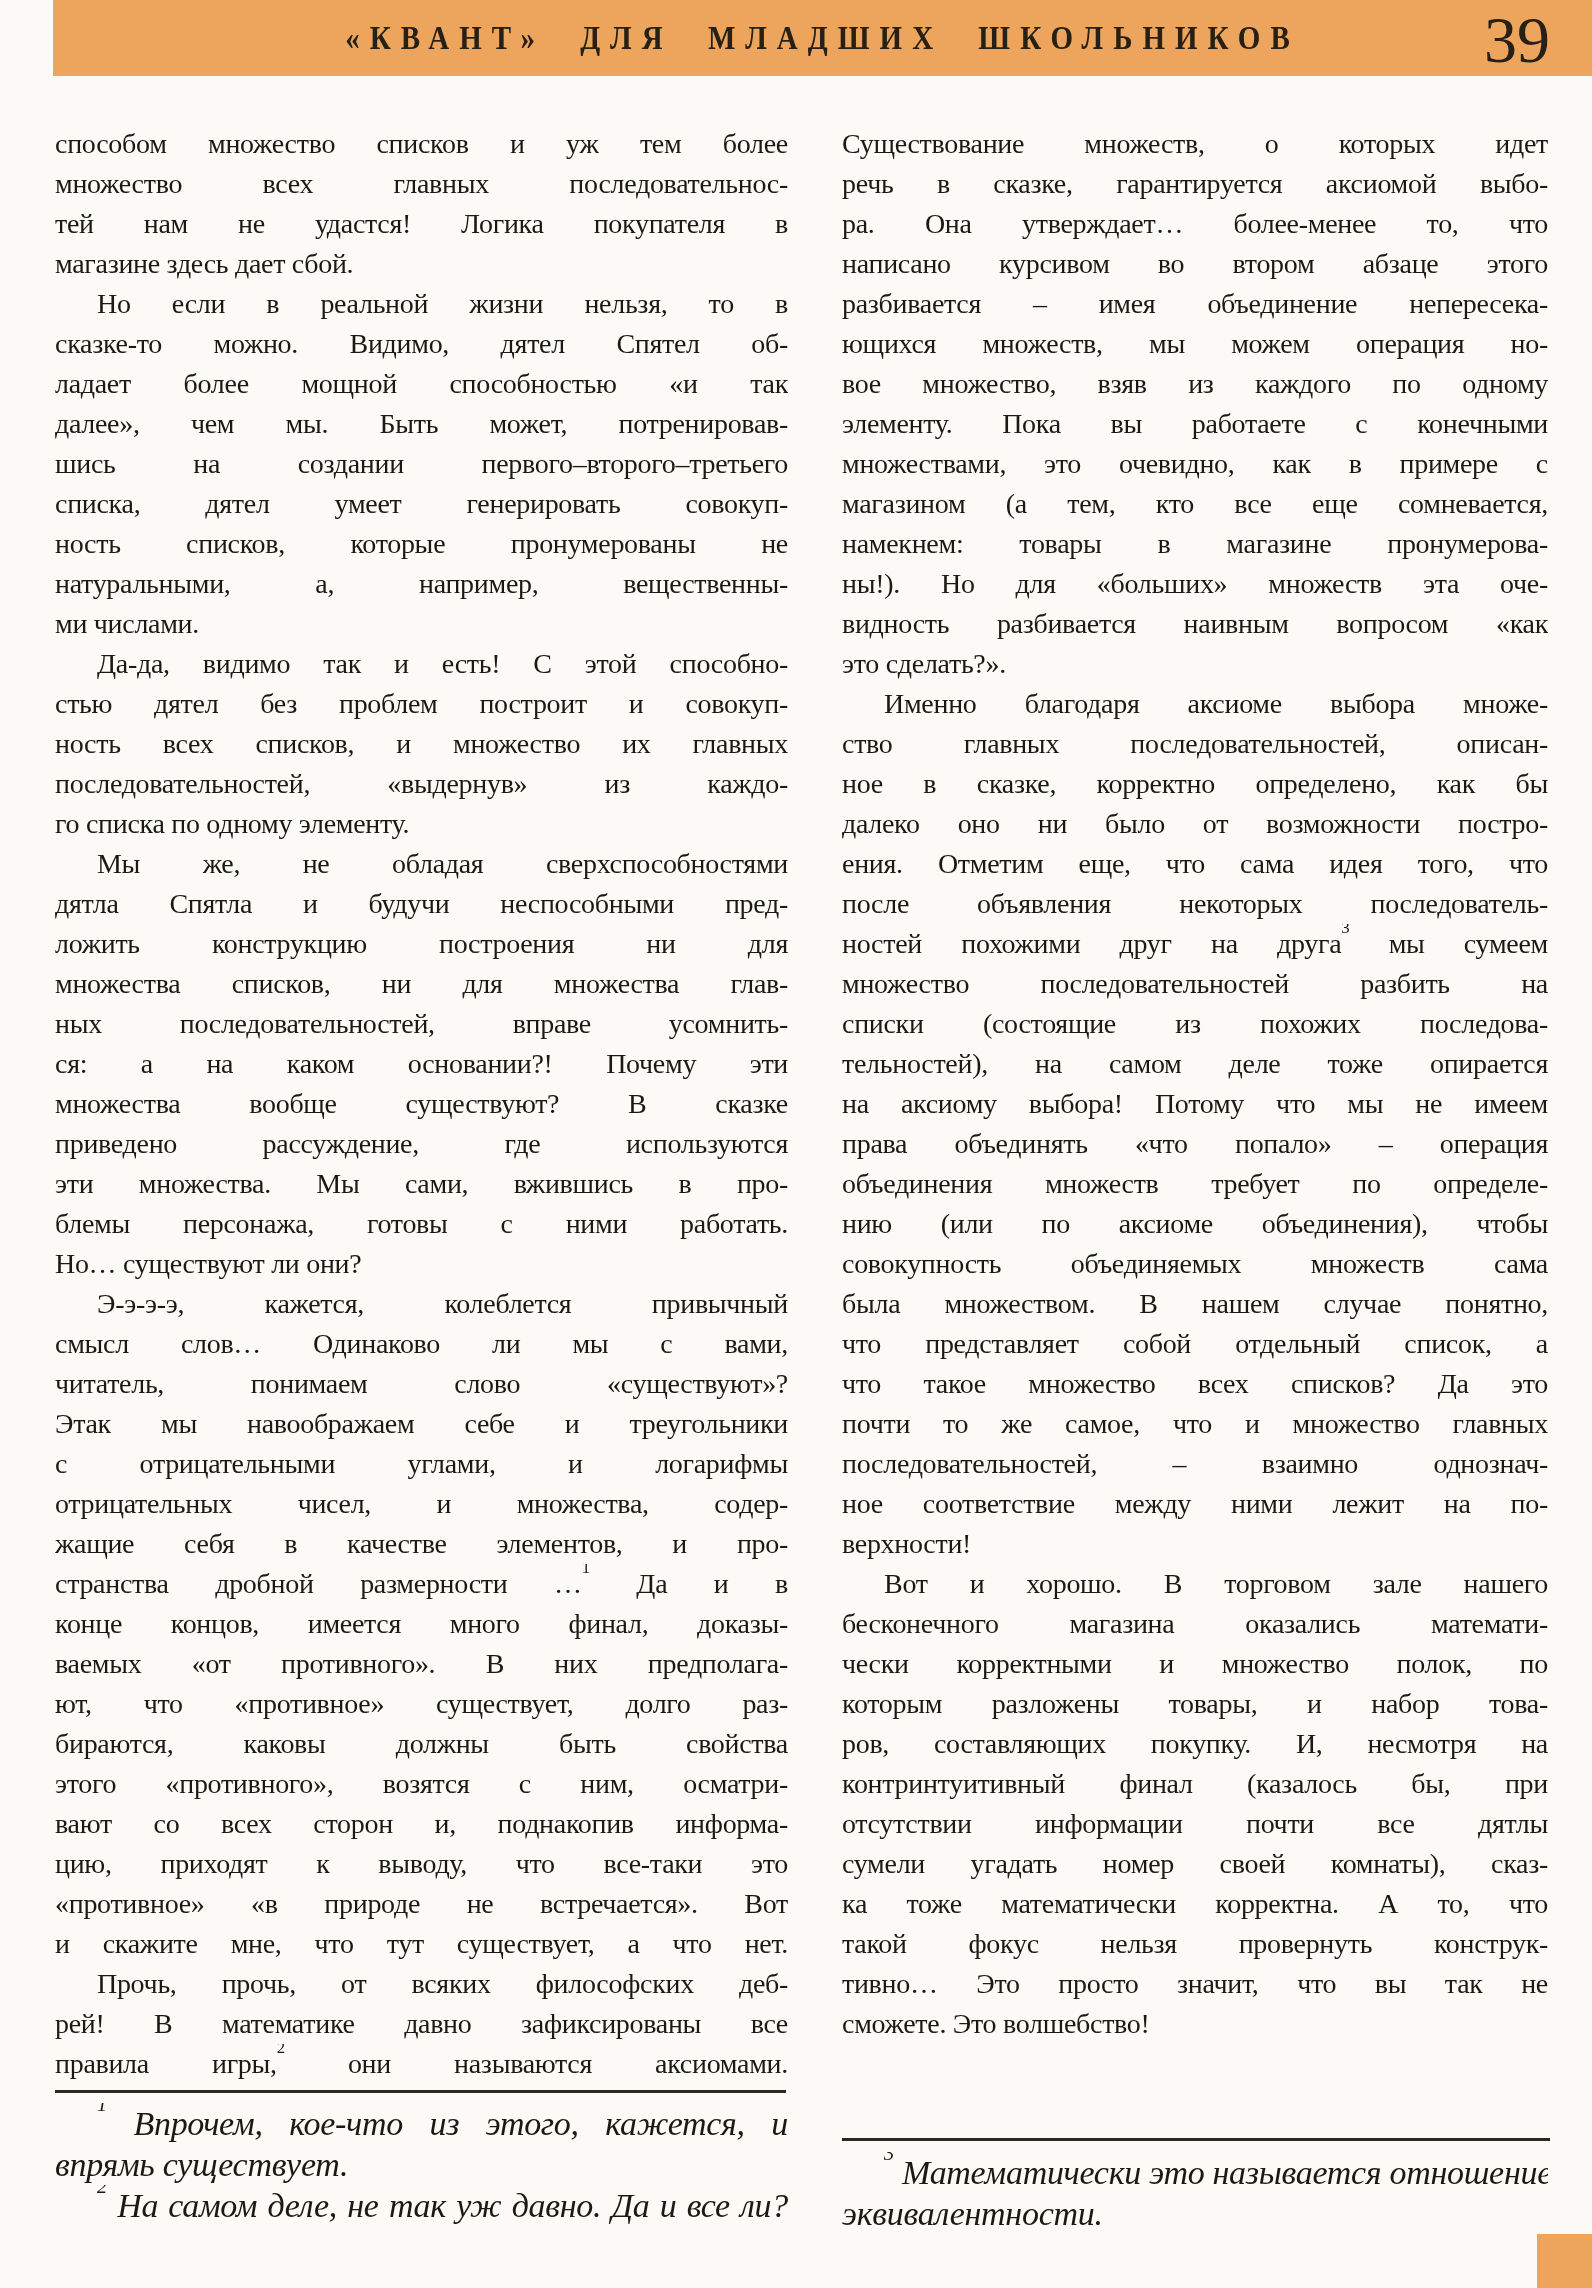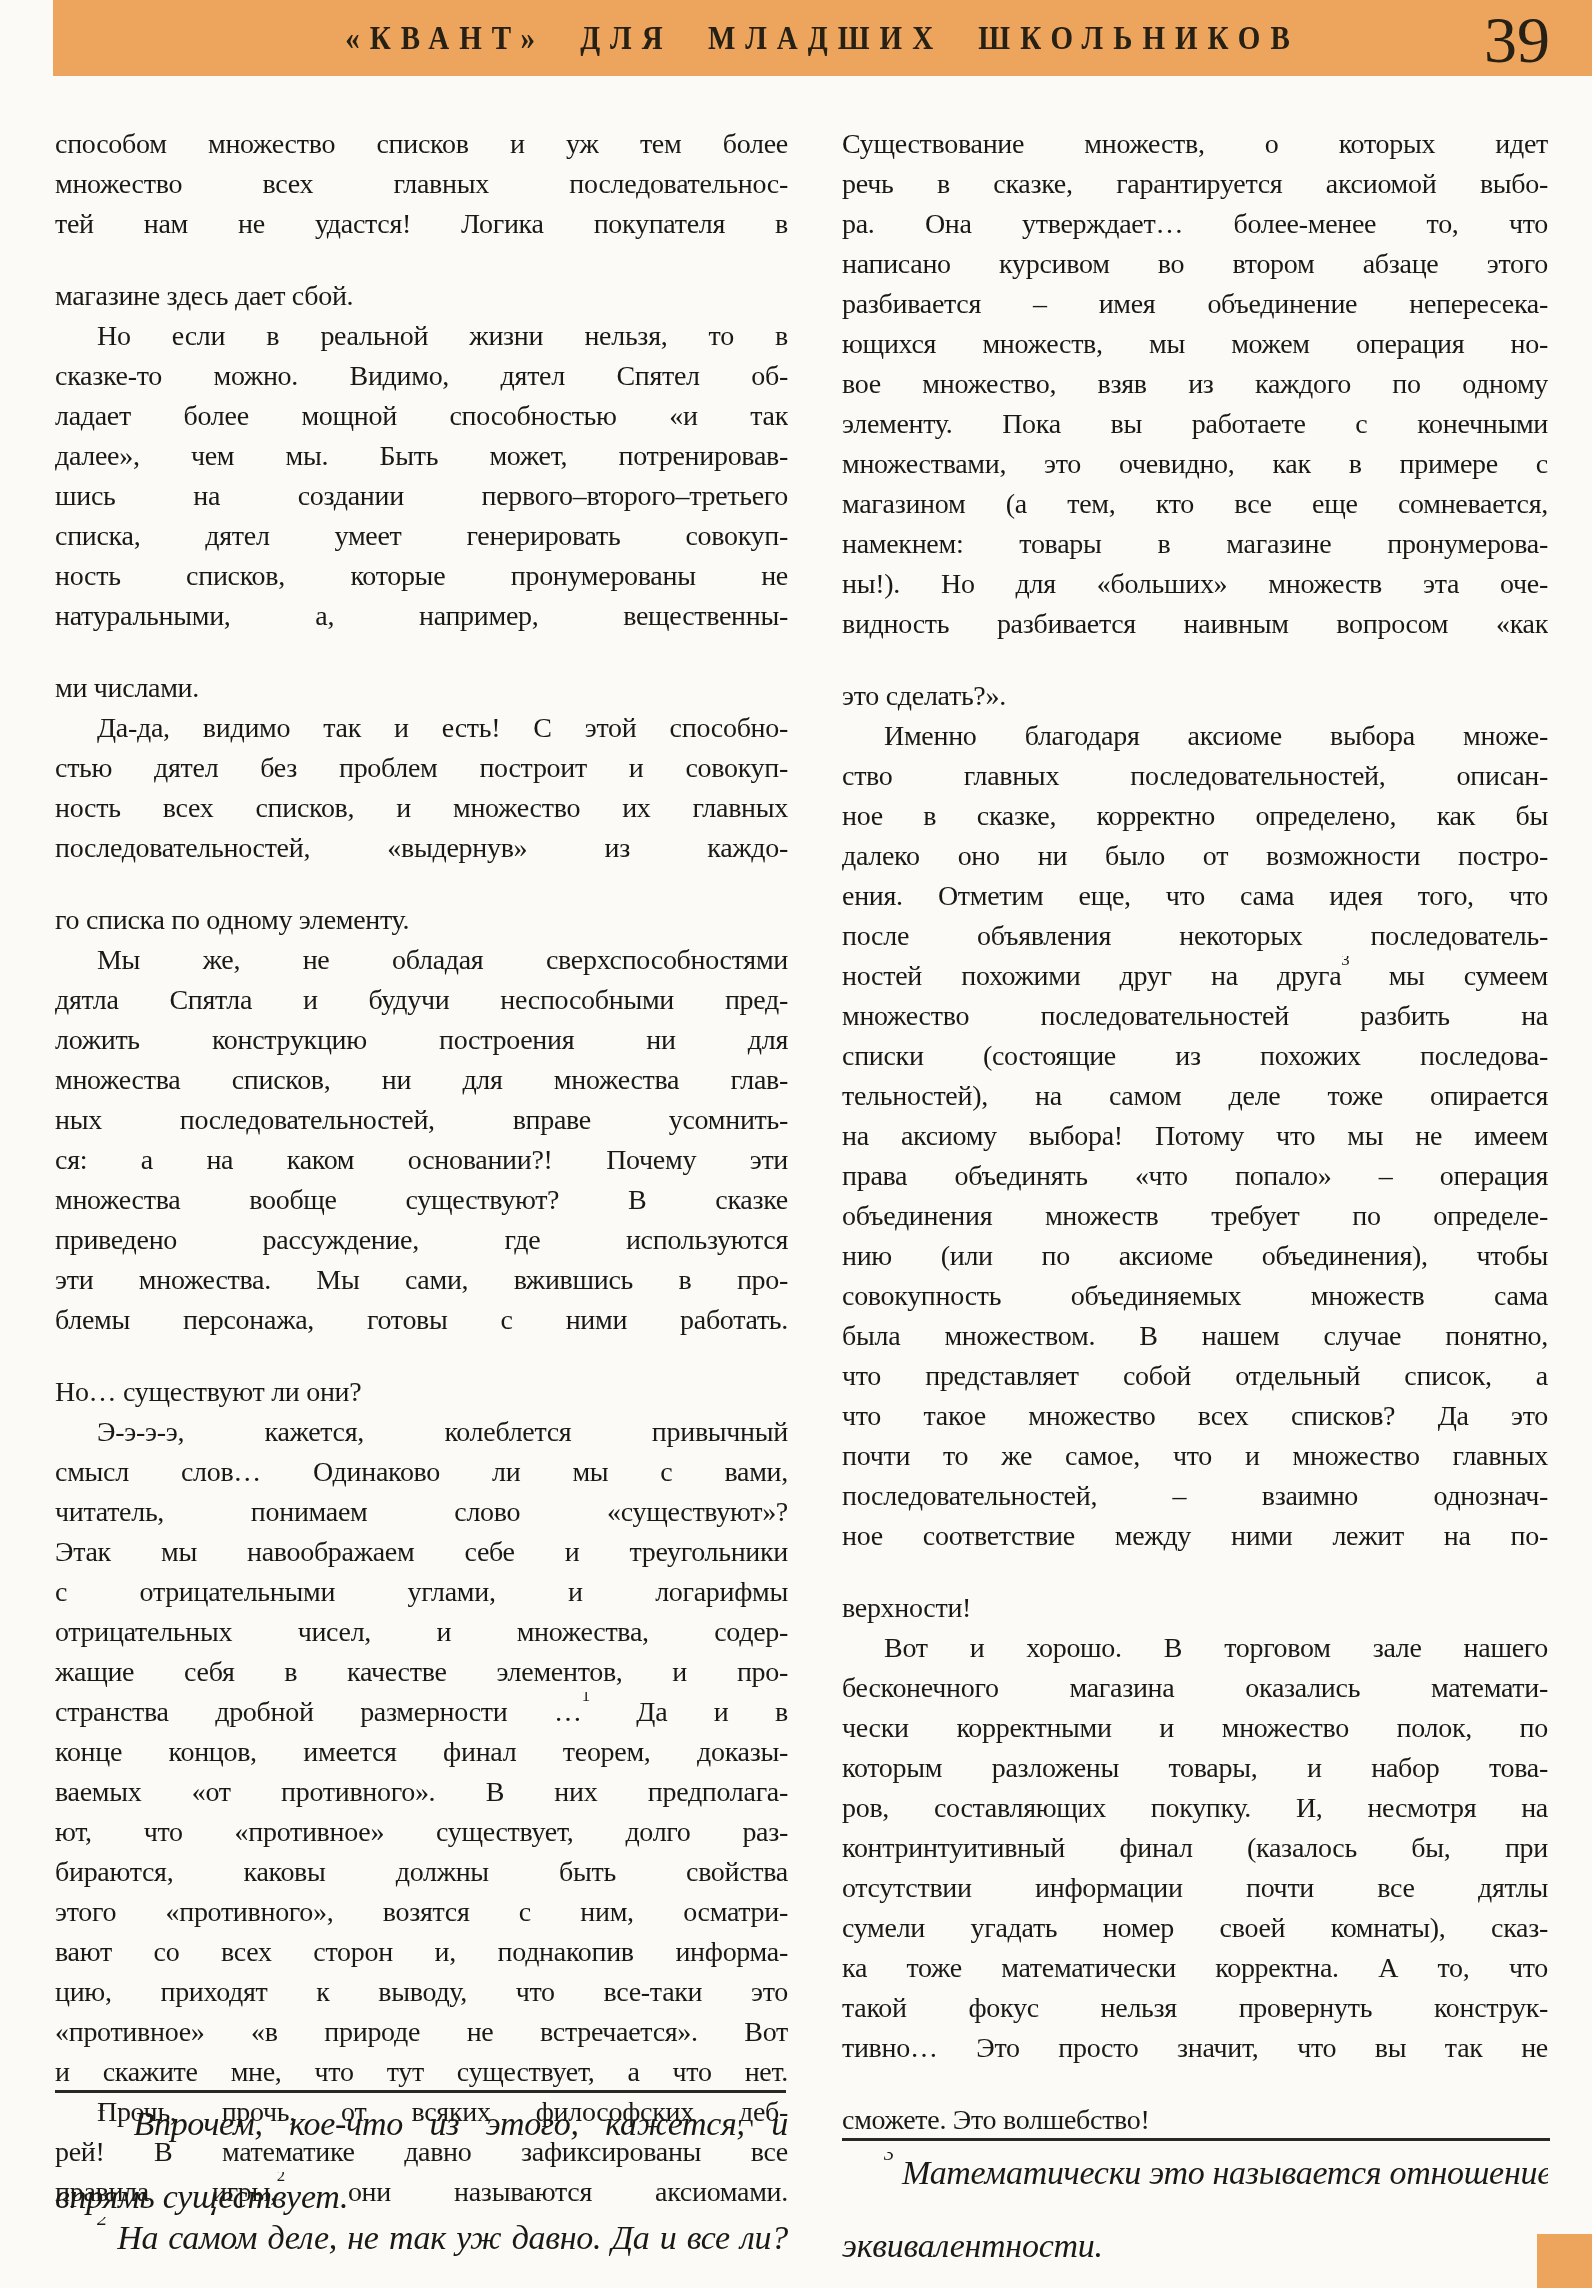--- a/index.html
+++ b/index.html
@@ -46,21 +46,21 @@
     text-align:justify;
   }
   .col-left{left:55px;width:733px;}
   .col-right{left:842px;width:706px;}
   .line{
     height:40px;overflow:hidden;
     text-align:justify;
     text-align-last:justify;
     white-space:nowrap; 
   }
-  .line.last{text-align-last:auto;white-space:normal;margin-top:32px;}
+  .line.last{text-align-last:auto;white-space:normal;}
   .line.indent{text-indent:42px;}
   sup{
     font-size:0.6em;
     line-height:0;
     position:relative;top:-0.55em;
   }
   
   .fn-sep{
     position:absolute;height:0;
     border-top:3px solid #2b2823;
@@ -125,21 +125,21 @@
         <div class="line">блемы персонажа, готовы с ними работать.</div>
         <div class="line last">Но… существуют ли они?</div>
         <div class="line indent">Э-э-э-э, кажется, колеблется привычный</div>
         <div class="line">смысл слов… Одинаково ли мы с вами,</div>
         <div class="line">читатель, понимаем слово «существуют»?</div>
         <div class="line">Этак мы навоображаем себе и треугольники</div>
         <div class="line">с отрицательными углами, и логарифмы</div>
         <div class="line">отрицательных чисел, и множества, содер-</div>
         <div class="line">жащие себя в качестве элементов, и про-</div>
         <div class="line">странства дробной размерности …<sup>1</sup> Да и в</div>
-        <div class="line">конце концов, имеется финал теорем, доказы-</div>
+        <div class="line">конце концов, имеется много финал, доказы-</div>
         <div class="line">ваемых «от противного». В них предполага-</div>
         <div class="line">ют, что «противное» существует, долго раз-</div>
         <div class="line">бираются, каковы должны быть свойства</div>
         <div class="line">этого «противного», возятся с ним, осматри-</div>
         <div class="line">вают со всех сторон и, поднакопив информа-</div>
         <div class="line">цию, приходят к выводу, что все-таки это</div>
         <div class="line">«противное» «в природе не встречается». Вот</div>
         <div class="line">и скажите мне, что тут существует, а что нет.</div>
         <div class="line indent">Прочь, прочь, от всяких философских деб-</div>
         <div class="line">рей! В математике давно зафиксированы все</div>

